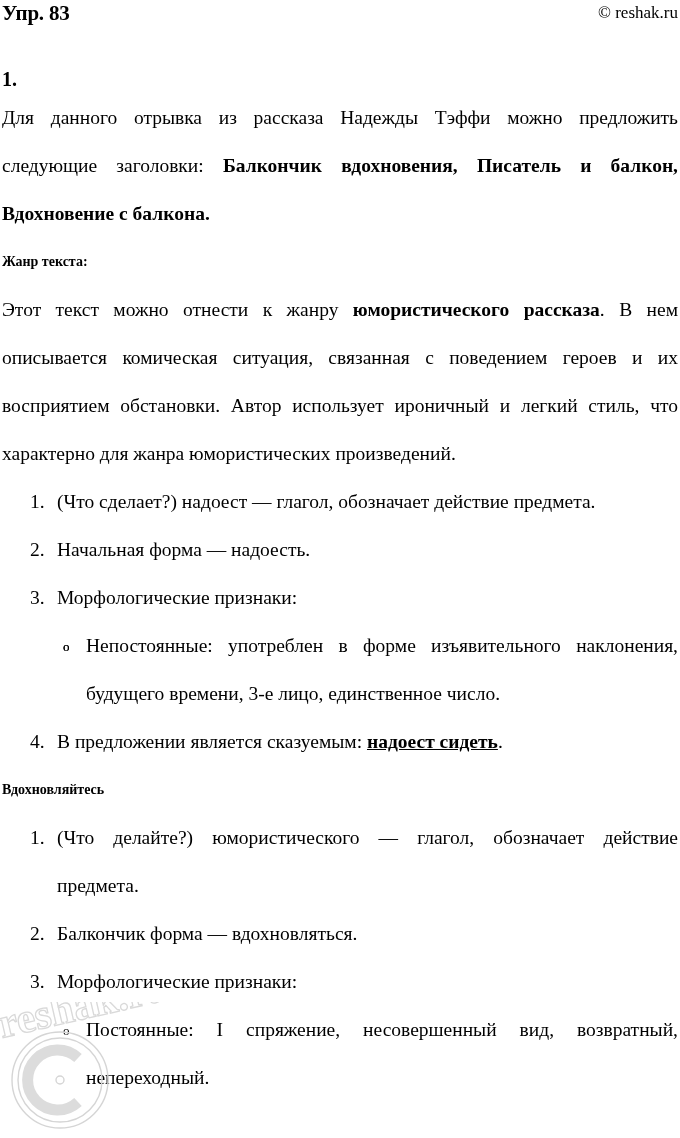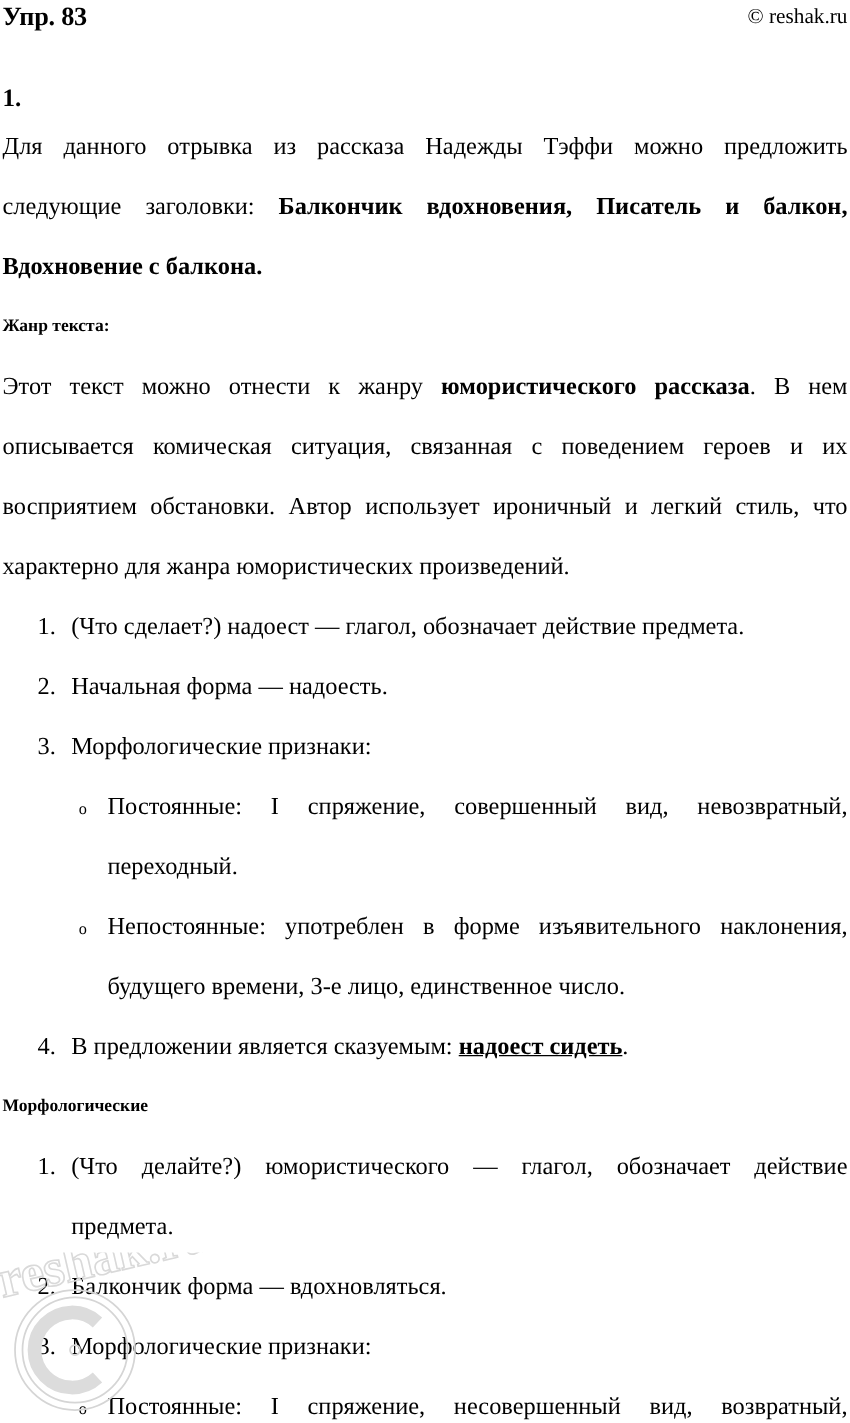--- a/index.html
+++ b/index.html
@@ -179,36 +179,35 @@
       </li>
       <li class="nojust">
         <span class="marker">3.</span>
         <span class="li-text">Морфологические признаки:</span>
       </li>
     </ol>
 
     <ul class="ulist">
       <li>
         <span class="marker">o</span>
-        <span class="li-text">Постоянные: I спряжение, совершенный вид, невозвратный, переходный.</span>
       </li>
       <li>
         <span class="marker">o</span>
         <span class="li-text">Непостоянные: употреблен в форме изъявительного наклонения, будущего времени, 3-е лицо, единственное число.</span>
       </li>
     </ul>
 
     <ol class="olist">
       <li class="nojust">
         <span class="marker">4.</span>
         <span class="li-text"><span>В предложении является сказуемым: </span><span class="uline-bold">надоест сидеть</span><span>.</span></span>
       </li>
     </ol>
 
-    <p class="section-head">Морфологические</p>
+    <p class="section-head">Вдохновляйтесь</p>
 
     <ol class="olist">
       <li>
         <span class="marker">1.</span>
         <span class="li-text">(Что делайте?) юмористического — глагол, обозначает действие предмета.</span>
       </li>
       <li class="nojust">
         <span class="marker">2.</span>
         <span class="li-text">Балкончик форма — вдохновляться.</span>
       </li>

